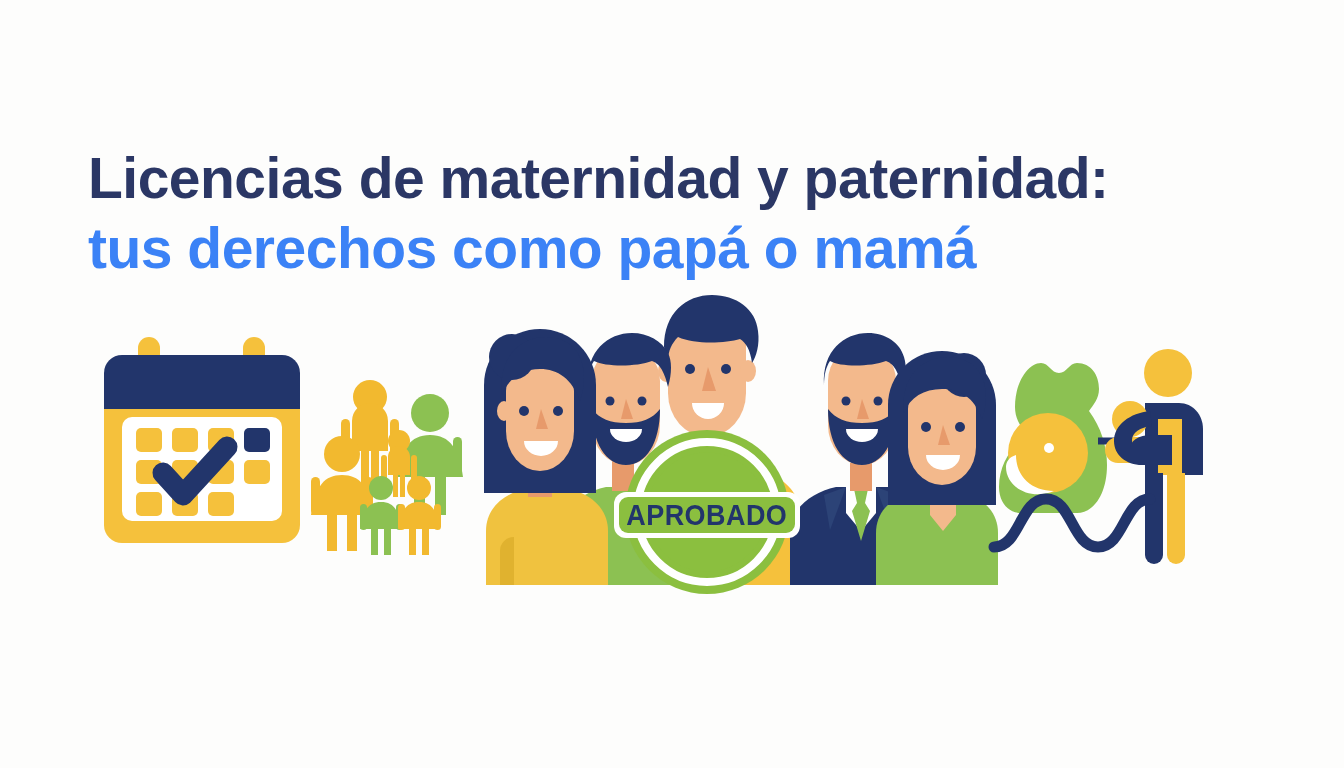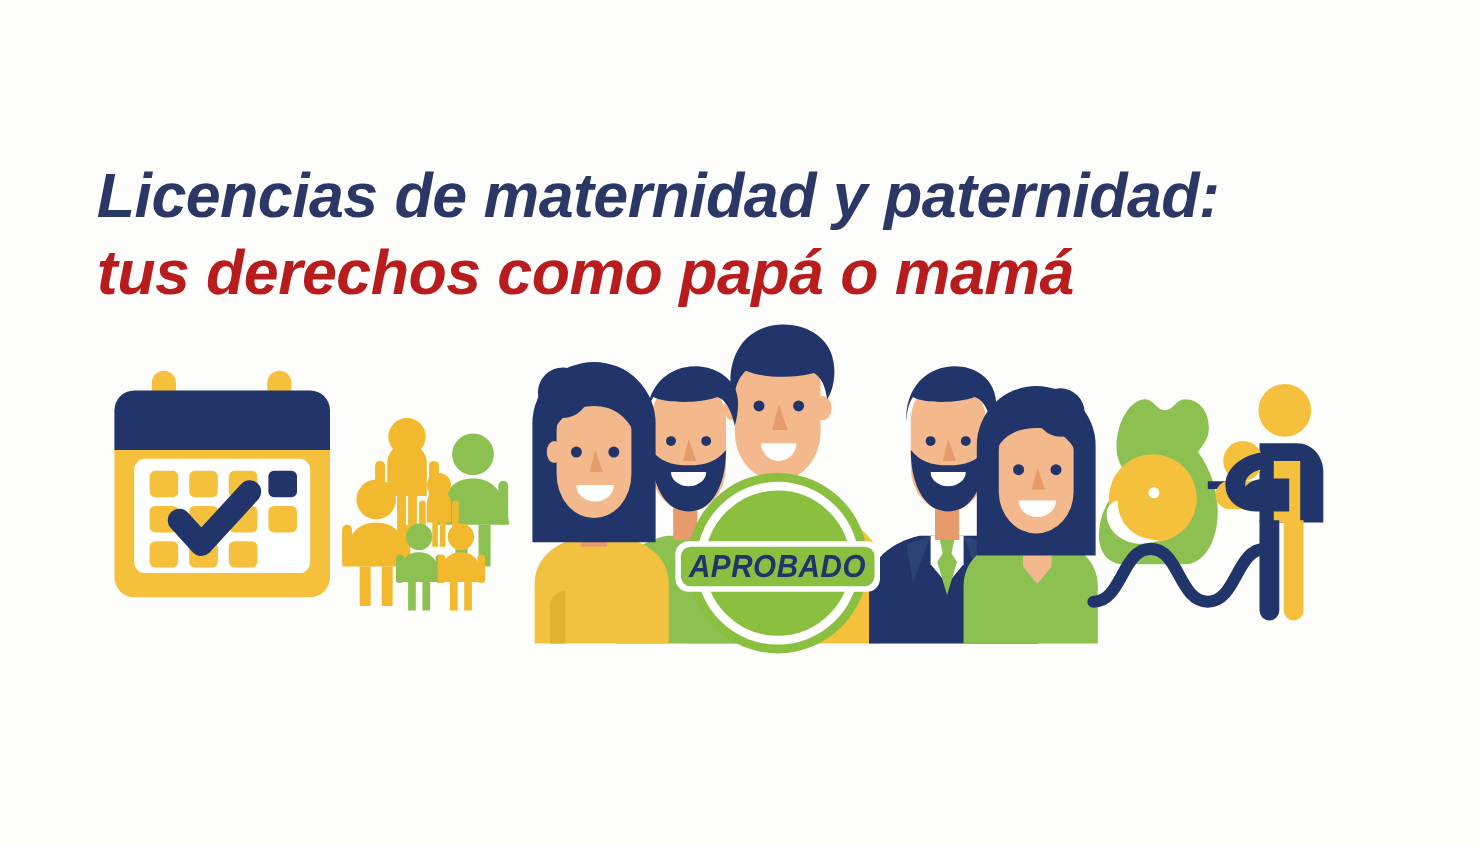--- a/index.html
+++ b/index.html
@@ -7,21 +7,20 @@
   body{
     width:1344px;height:768px;
     background:#fdfdfc;
     font-family:"Liberation Sans","DejaVu Sans",sans-serif;
     overflow:hidden;
     position:relative;
   }
   .banner{
     position:absolute;inset:0;
     background:#fdfdfc;
-    font-style:italic;
   }
   
   .title-block{
     position:absolute;
     left:88px;top:143px;
     width:1120px;
   }
   .title-line{
     color:#2b3765;
     font-weight:bold;
@@ -39,21 +38,21 @@
   }
   .stage svg{display:block;}
 </style>
 </head>
 <body style="background: rgb(253, 253, 252);">
 
 <div class="banner">
 
   <div class="title-block">
     <div class="title-line" style="color: rgb(43, 55, 101);">Licencias de maternidad y paternidad:</div>
-    <div class="title-line" style="color: #b91c1c;">tus derechos como papá o mamá</div>
+    <div class="title-line" style="color: #3b82f6;">tus derechos como papá o mamá</div>
   </div>
 
   <div class="stage">
     <svg width="1344" height="310" viewBox="0 0 1344 310" xmlns="http://www.w3.org/2000/svg">
 
       <g>
 
         <rect x="138" y="52" width="22" height="46" rx="11" fill="#f5c13c"></rect>
         <rect x="243" y="52" width="22" height="46" rx="11" fill="#f5c13c"></rect>
 

